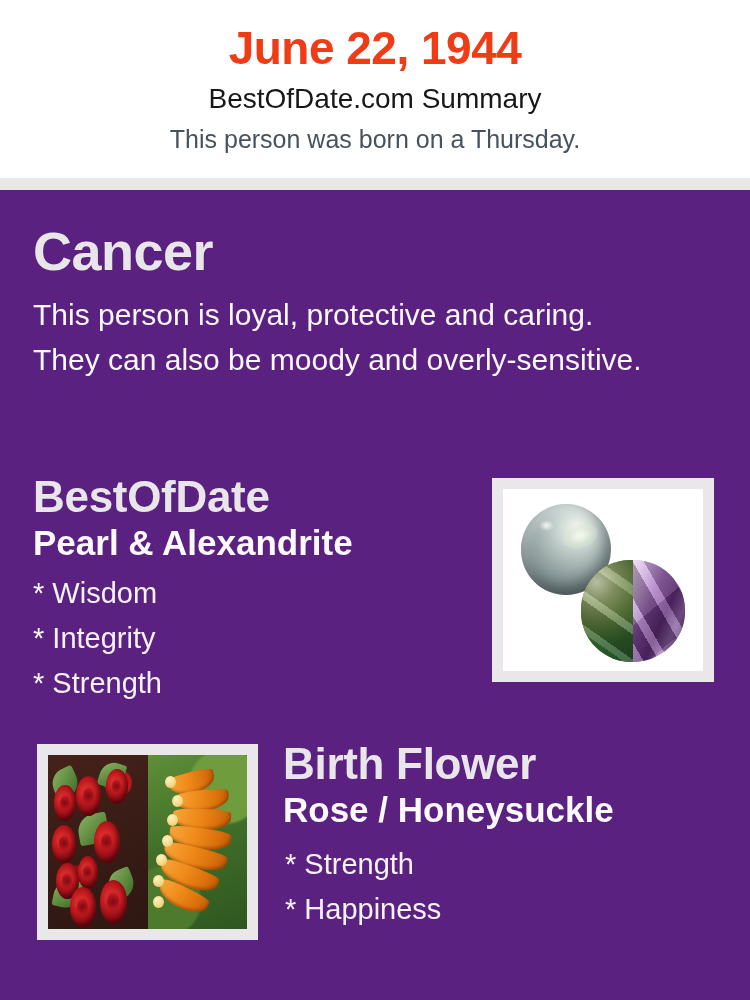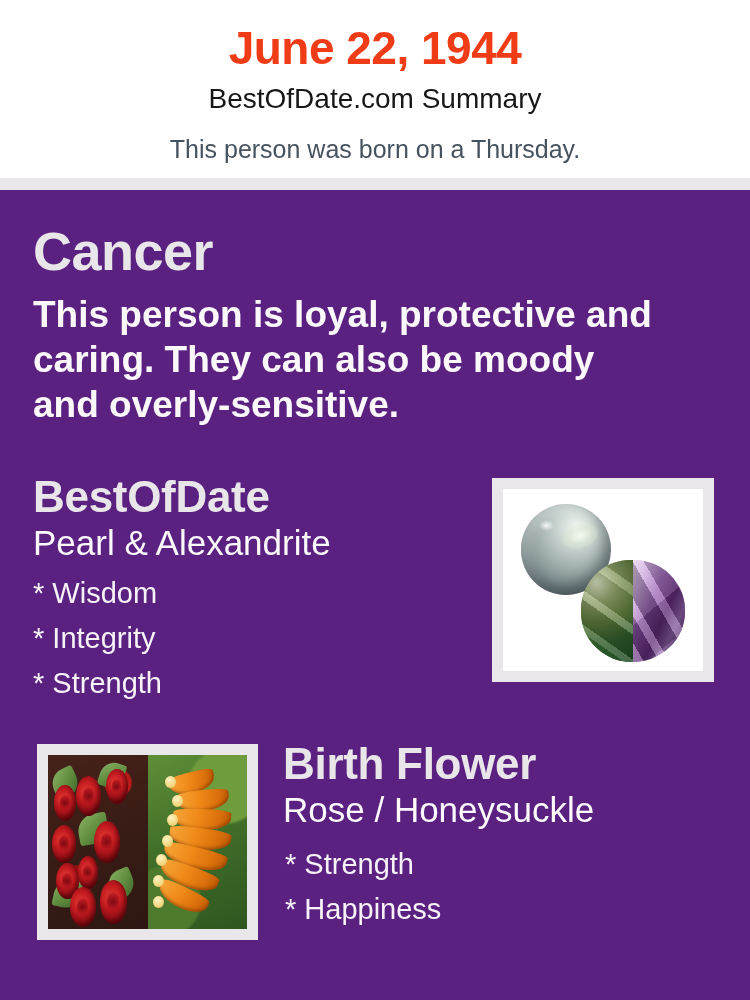--- a/index.html
+++ b/index.html
@@ -47,21 +47,21 @@
   }
   .site-summary {
     margin: 0;
     padding-top: 8px;
     font-size: 28px;
     line-height: 34px;
     font-weight: normal;
     color: #171717;
   }
   .born-line {
-    margin: 13px;
+    margin: 3px;
     padding-top: 5px;
     font-size: 25px;
     line-height: 31px;
     font-weight: normal;
     color: #46525e;
   }
 
   
   .divider {
     position: absolute;
@@ -93,42 +93,42 @@
     margin: 0;
     font-size: 54px;
     line-height: 58px;
     font-weight: bold;
     letter-spacing: -0.5px;
     color: #e9e6ea;
   }
   .zodiac-desc {
     margin: 0;
     padding-top: 12px;
-    font-size: 37px;
+    font-size: 30px;
     line-height: 45px;
-    font-weight: bold;
+    font-weight: normal;
     color: #faf8fb;
     max-width: 625px;
   }
 
   
   .sec-title {
     margin: 0;
     font-size: 44px;
     line-height: 48px;
     font-weight: bold;
     letter-spacing: -0.3px;
     color: #e9e6ea;
   }
   .sec-sub {
     margin: 0;
     padding-top: 2px;
     font-size: 35px;
     line-height: 40px;
-    font-weight: normal;
+    font-weight: bold;
     color: #fbf9fc;
   }
   .sec-list {
     margin: 0;
     padding: 8px 0 0 0;
     list-style: none;
   }
   .sec-list li {
     font-size: 29px;
     line-height: 45px;

